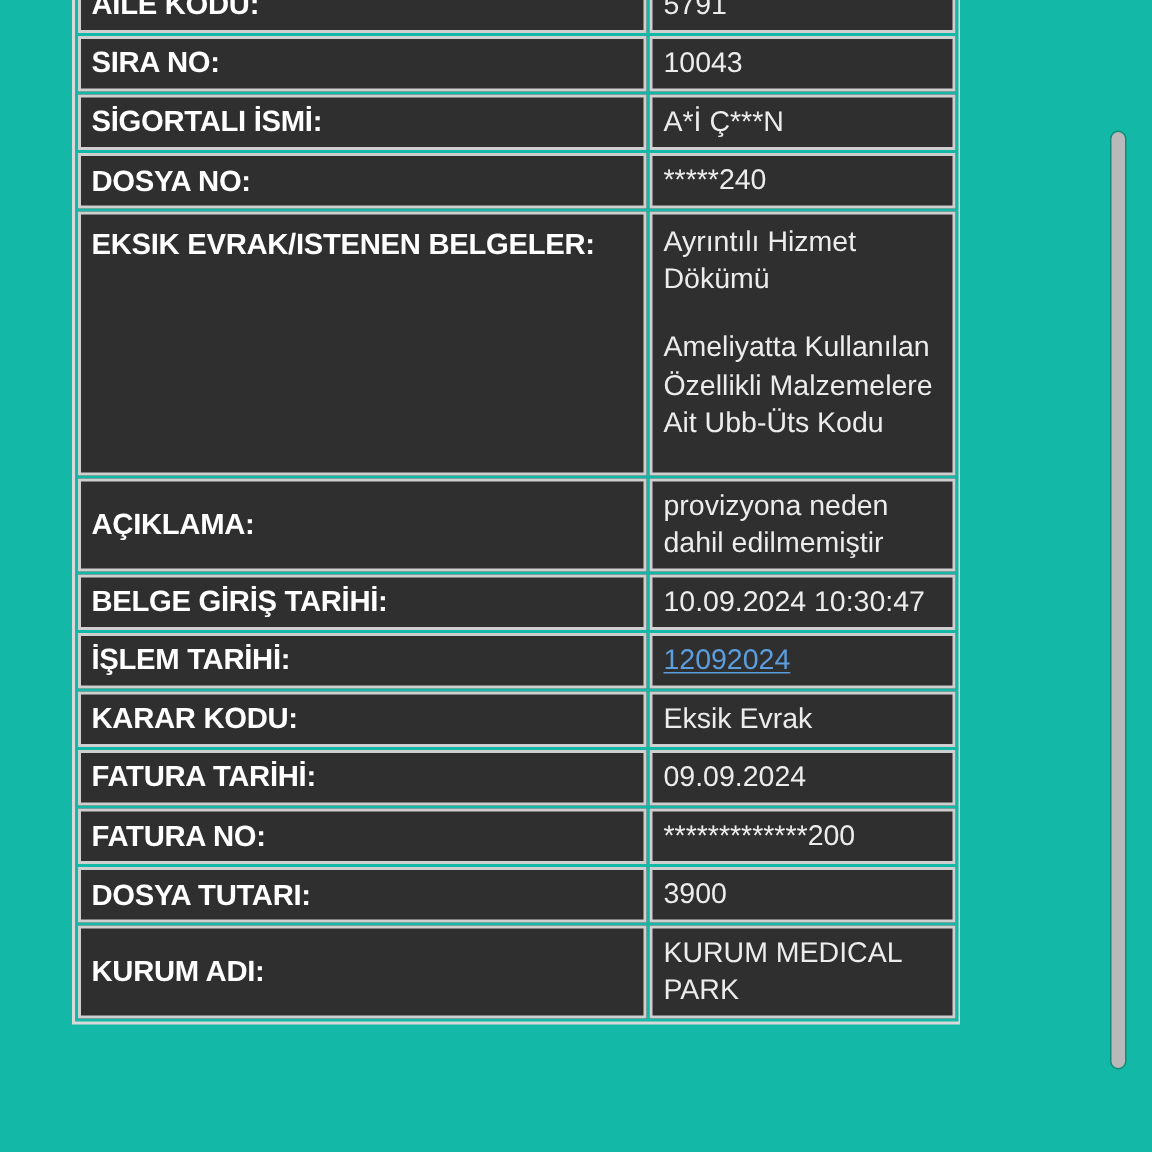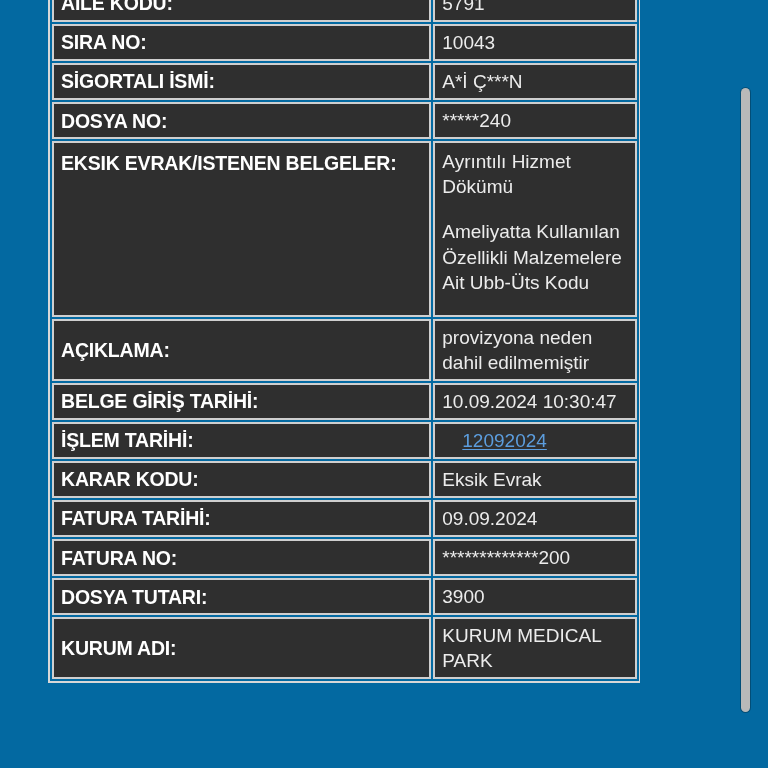--- a/index.html
+++ b/index.html
@@ -12,21 +12,21 @@
   }
   body {
     font-family: "Liberation Sans", sans-serif;
     -webkit-font-smoothing: antialiased;
   }
 
   #viewport {
     position: relative;
     width: 768px;
     height: 768px;
-    background: #0369a1;
+    background: #14b8a6;
     overflow: hidden;
   }
 
   
   #doc {
     position: absolute;
     left: 0;
     top: -19px;
     width: 768px;
   }
@@ -84,21 +84,20 @@
   }
 
   .value-line { display: block; }
   .value-gap { display: block; height: 20px; }
 
   a.doc-link {
     color: #5c9ddd;
     text-decoration: underline;
     text-underline-offset: 2px;
     cursor: pointer;
-    margin-left: 20px;
   }
 
   
   #scrollbar-track {
     position: absolute;
     right: 8px;
     top: 0;
     width: 14px;
     height: 768px;
     background: transparent;

